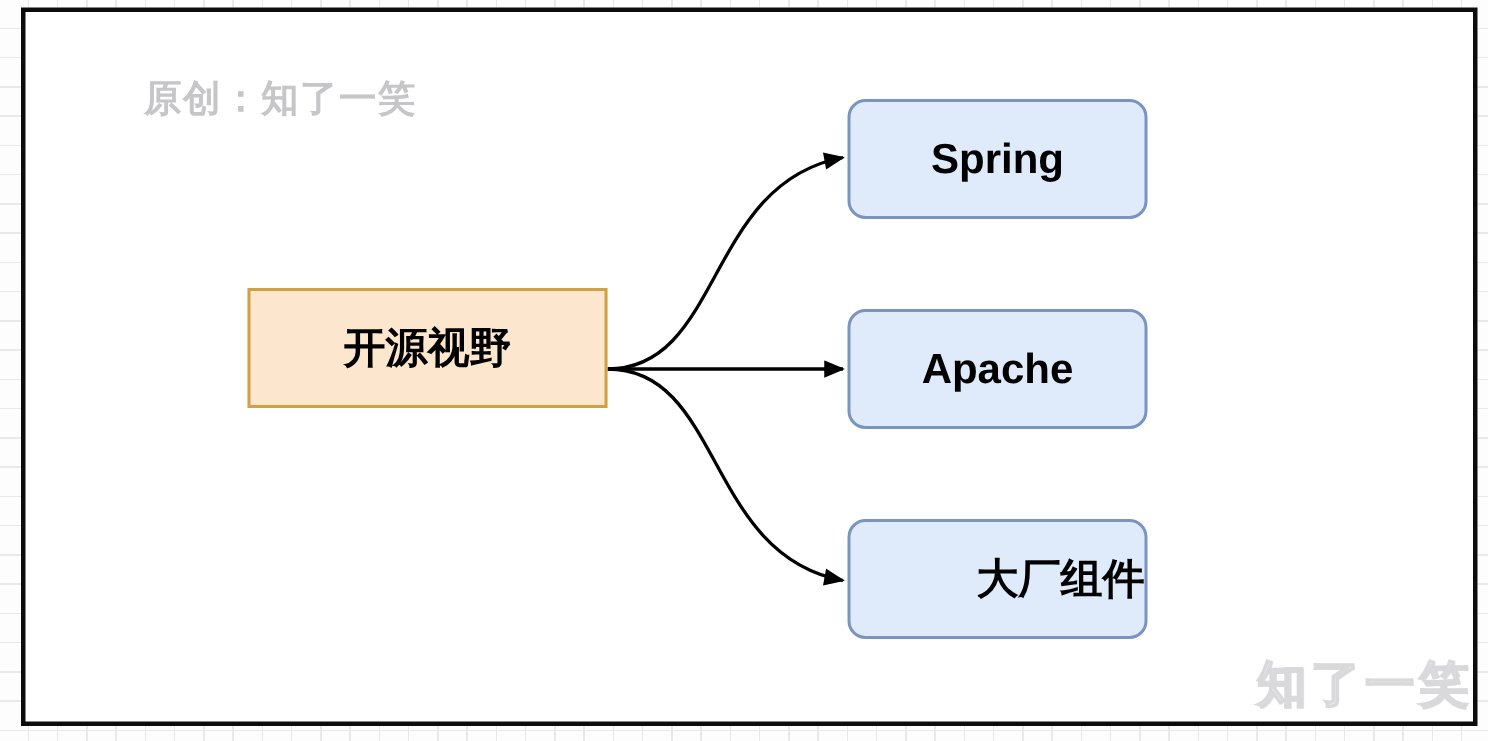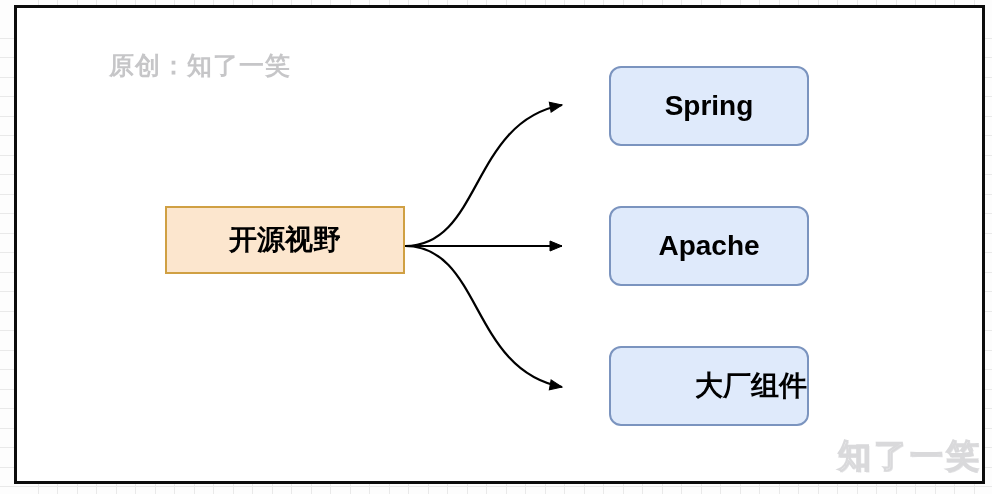--- a/index.html
+++ b/index.html
@@ -15,21 +15,21 @@
   }
   .panel {
     position: absolute;
     left: 14px; top: 5px;
     width: 971px; height: 479px;
     background: #ffffff;
     border: 3px solid #0c0c0c;
   }
   .watermark-top {
     position: absolute;
-    left: 109px; top: 49px;
+    left: 96px; top: 49px;
     font-size: 25px;
     font-weight: bold;
     letter-spacing: 1px;
     color: #c6c6c8;
     white-space: nowrap;
   }
   .watermark-bottom {
     position: absolute;
     left: 838px; top: 434px;
     font-size: 33px;
@@ -44,32 +44,31 @@
     position: absolute;
     display: flex;
     align-items: center;
     justify-content: center;
     font-weight: bold;
     font-size: 28px;
     color: #000000;
     white-space: nowrap;
   }
   .node-source {
-    left: 165px; top: 206px;
-    width: 240px; height: 68px;
+    left: 165px; top: 192px;
+    width: 240px; height: 80px;
     background: #fce6ce;
     border: 2px solid #d0a043;
   }
   .node-target {
     left: 565px;
     width: 200px; height: 80px;
     background: #dfeafb;
     border: 2px solid #7b94bf;
     border-radius: 12px;
-    margin-left: 44px;
   }
   .node-target.t0 { top: 66px; }
   .node-target.t1 { top: 206px; justify-content: center; }
   .node-target.t2 { top: 346px; justify-content: flex-end; }
   .edges {
     position: absolute;
     left: 0; top: 0;
     width: 992px; height: 494px;
     pointer-events: none;
   }

